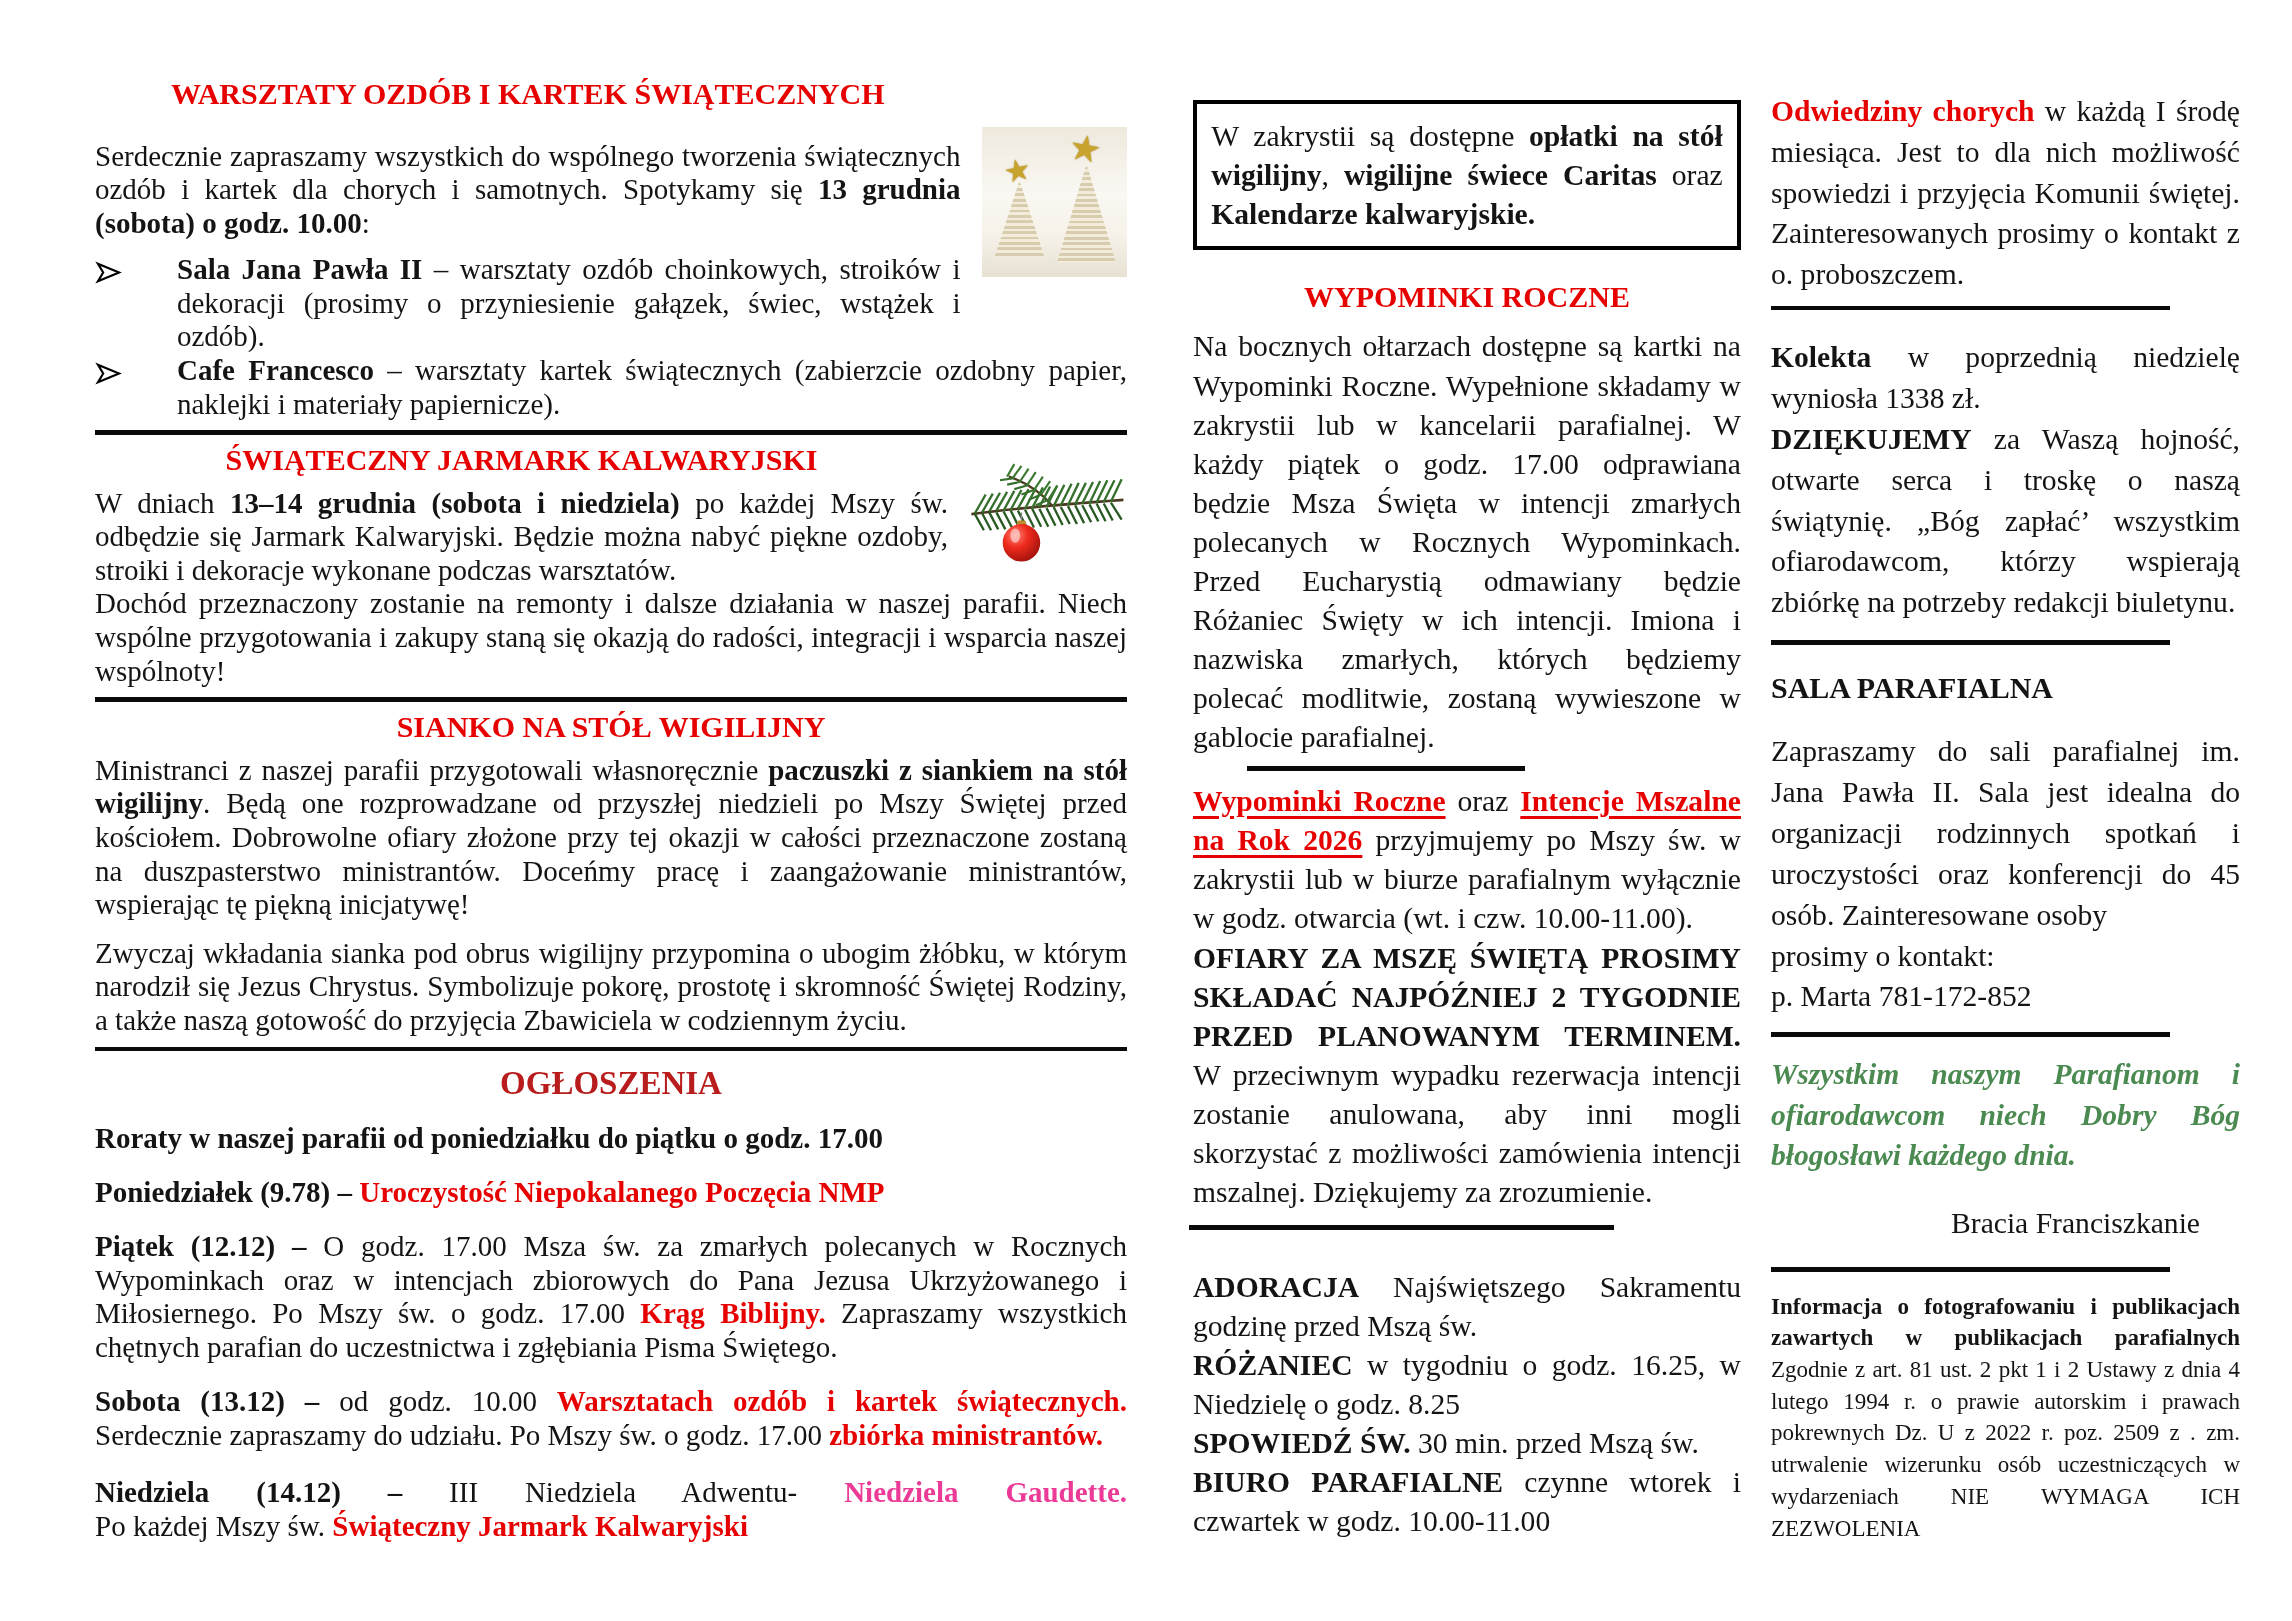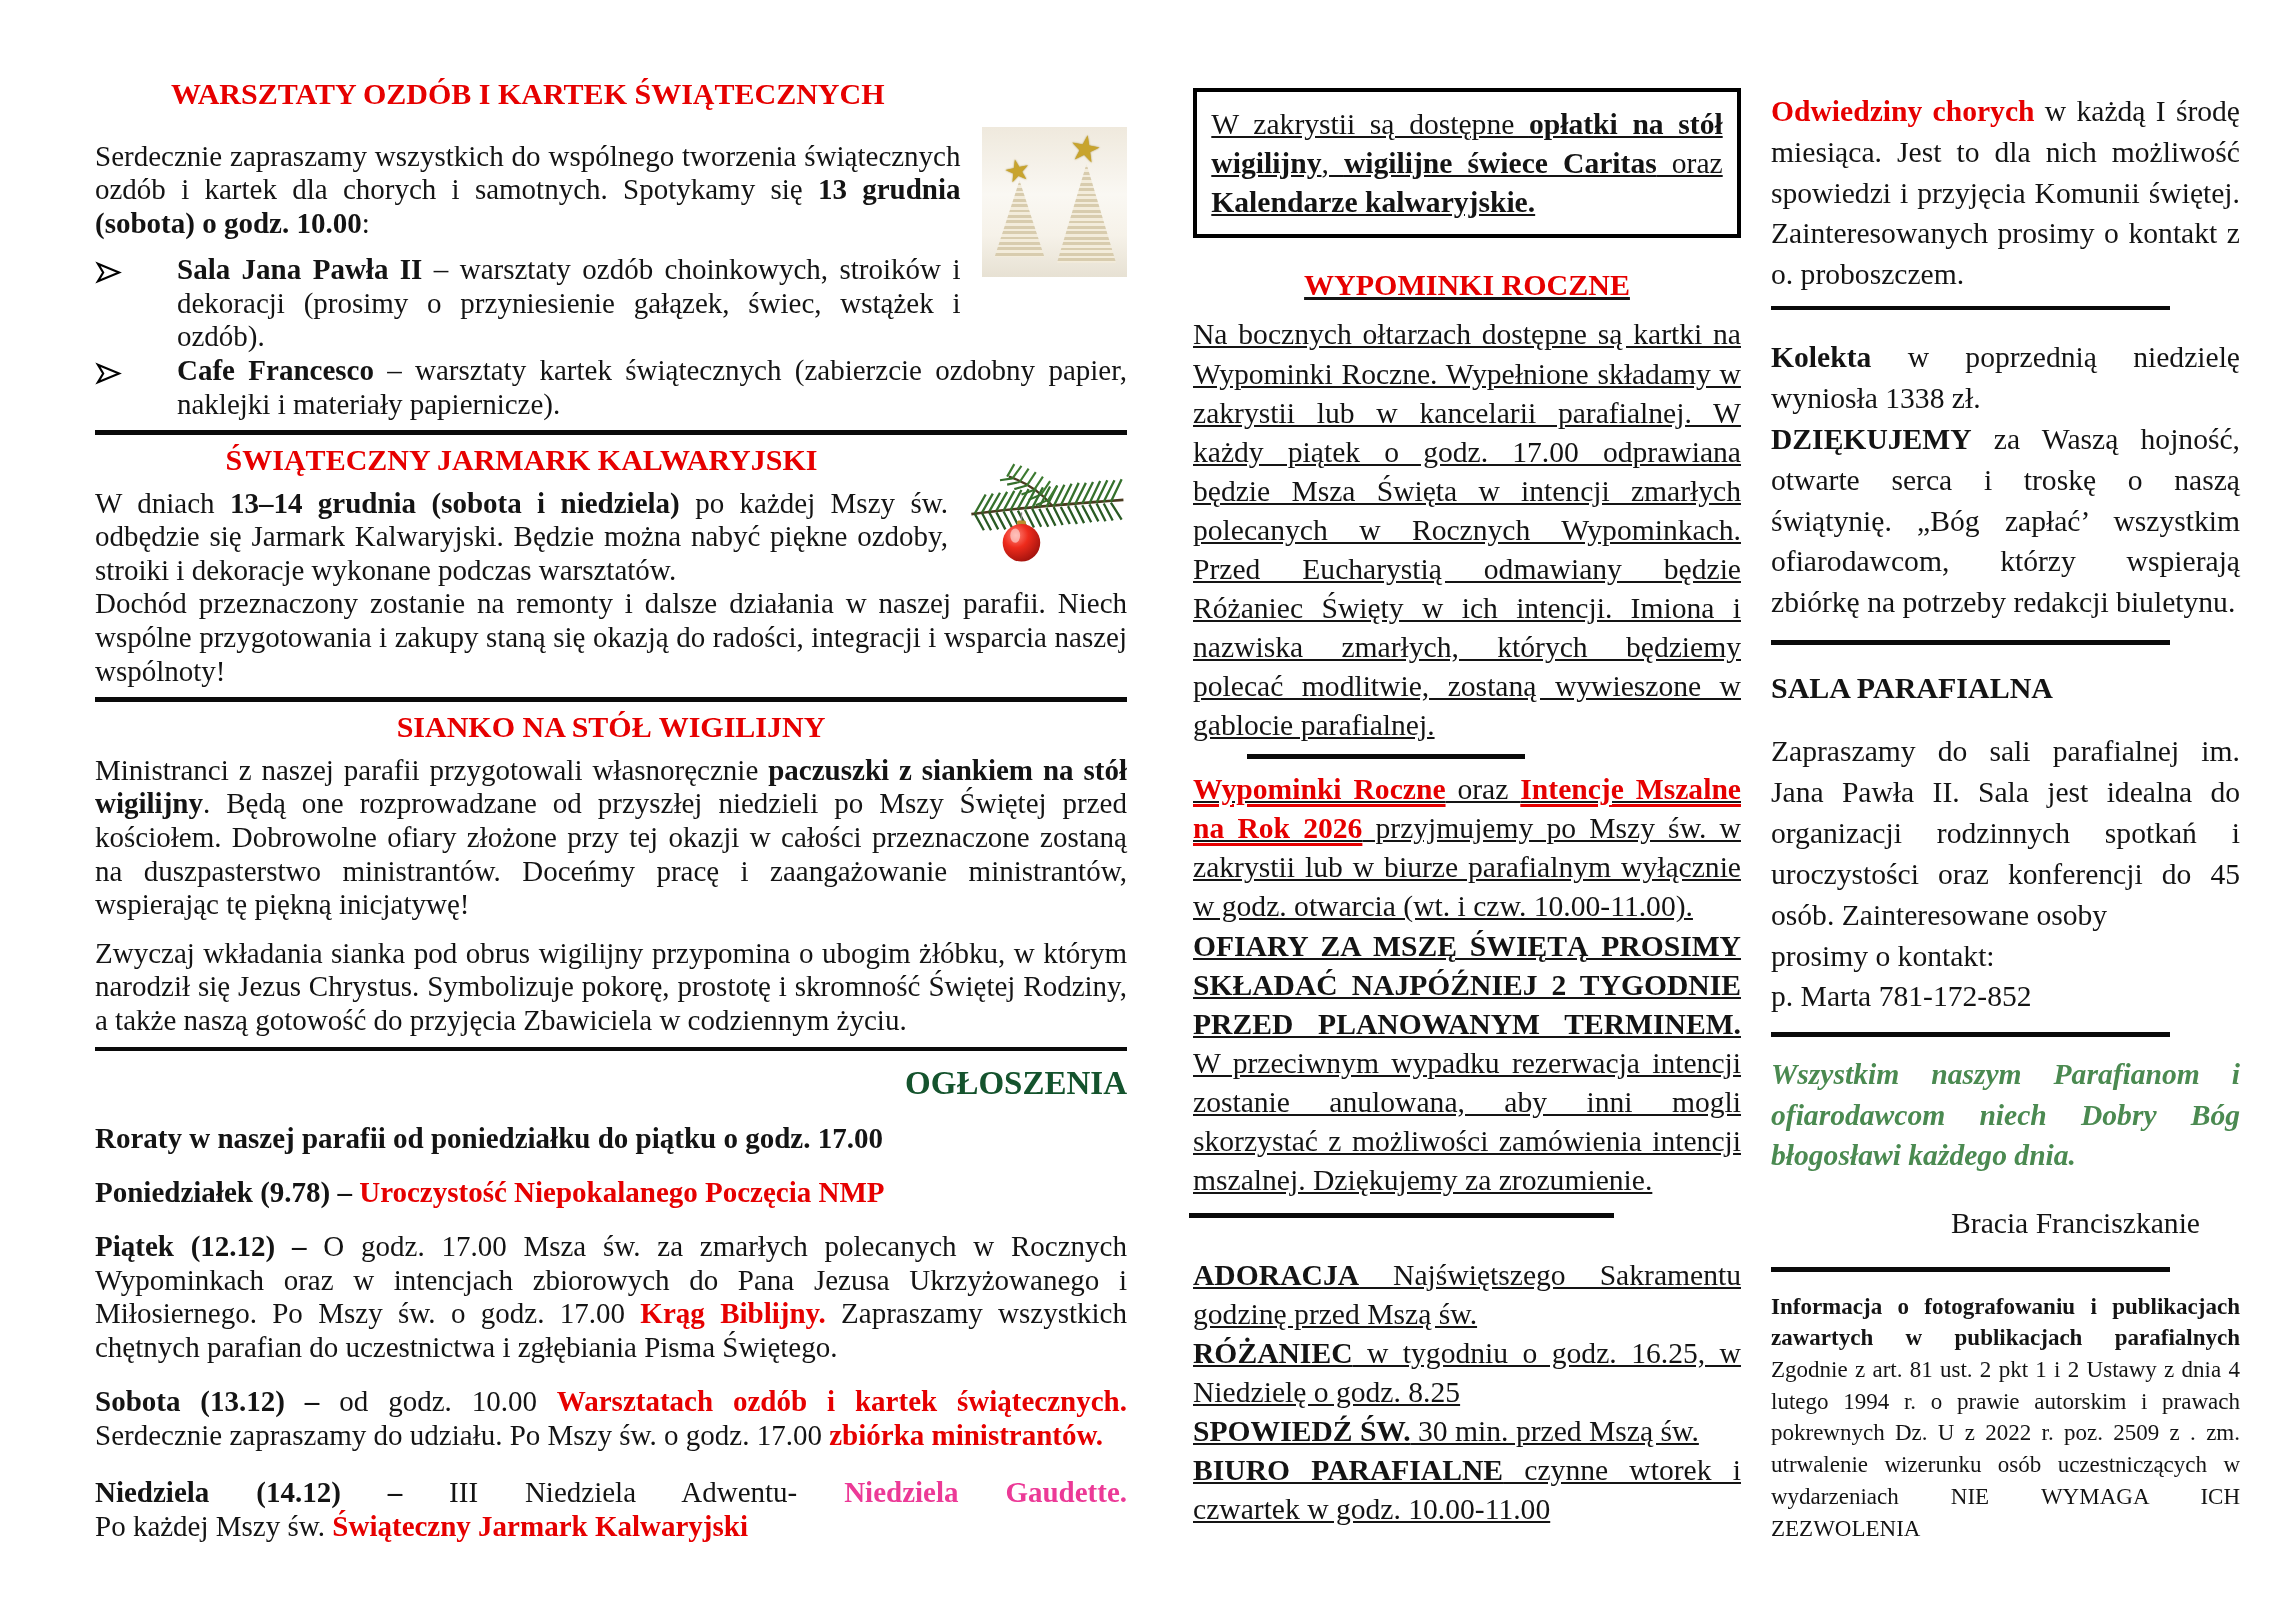--- a/index.html
+++ b/index.html
@@ -3,30 +3,30 @@
 <meta charset="utf-8">
 <style>
   html,body{margin:0;padding:0;background:#888;}
   .page{
     position:relative;width:2293px;height:1621px;background:#ffffff;
     font-family:"Liberation Serif","DejaVu Serif",serif;color:#141414;
     overflow:hidden;
   }
   .col{position:absolute;top:0;}
   .col1{left:95px;top:77px;width:1032px;font-size:29px;line-height:1.16;}
-  .col2{left:1193px;top:88px;width:548px;font-size:29.6px;line-height:1.32;text-decoration:underline;}
+  .col2{left:1193px;top:100px;width:548px;font-size:29.6px;line-height:1.32;}
   .col3{left:1771px;top:91px;width:469px;font-size:29.6px;line-height:1.38;}
   p{margin:0;text-align:justify;}
   .b{font-weight:bold;}
   .redb{color:#e60000;font-weight:bold;}
   .pinkb{color:#ec3a97;font-weight:bold;}
   .u{text-decoration:underline;text-decoration-thickness:2.7px;text-underline-offset:4.5px;}
   .hd{font-weight:bold;text-align:center;}
   .hd-red{color:#e60000;font-size:30px;}
-  .hd-green{color:#14532d;font-size:33px;text-align:right;}
+  .hd-green{color:#b91c1c;font-size:33px;}
   .rule{height:4.5px;background:#0a0a0a;}
   .col1 .rule{margin:9px 0 8px 0;}
   .col1 .hd{margin:0 0 9px 0;}
   .col1 .hd-main{margin-bottom:23px;}
   .intro{margin-bottom:12.5px;margin-top:28px;}
   .bullet{display:flex;margin:0;}
   .bullet .mk{flex:0 0 82px;padding-top:4.5px;}
   .bullet .bt{flex:1;text-align:justify;}
   .gap-top{margin-top:15px;}
   .hd-green{margin:12.5px 0 19.7px 0 !important;}

